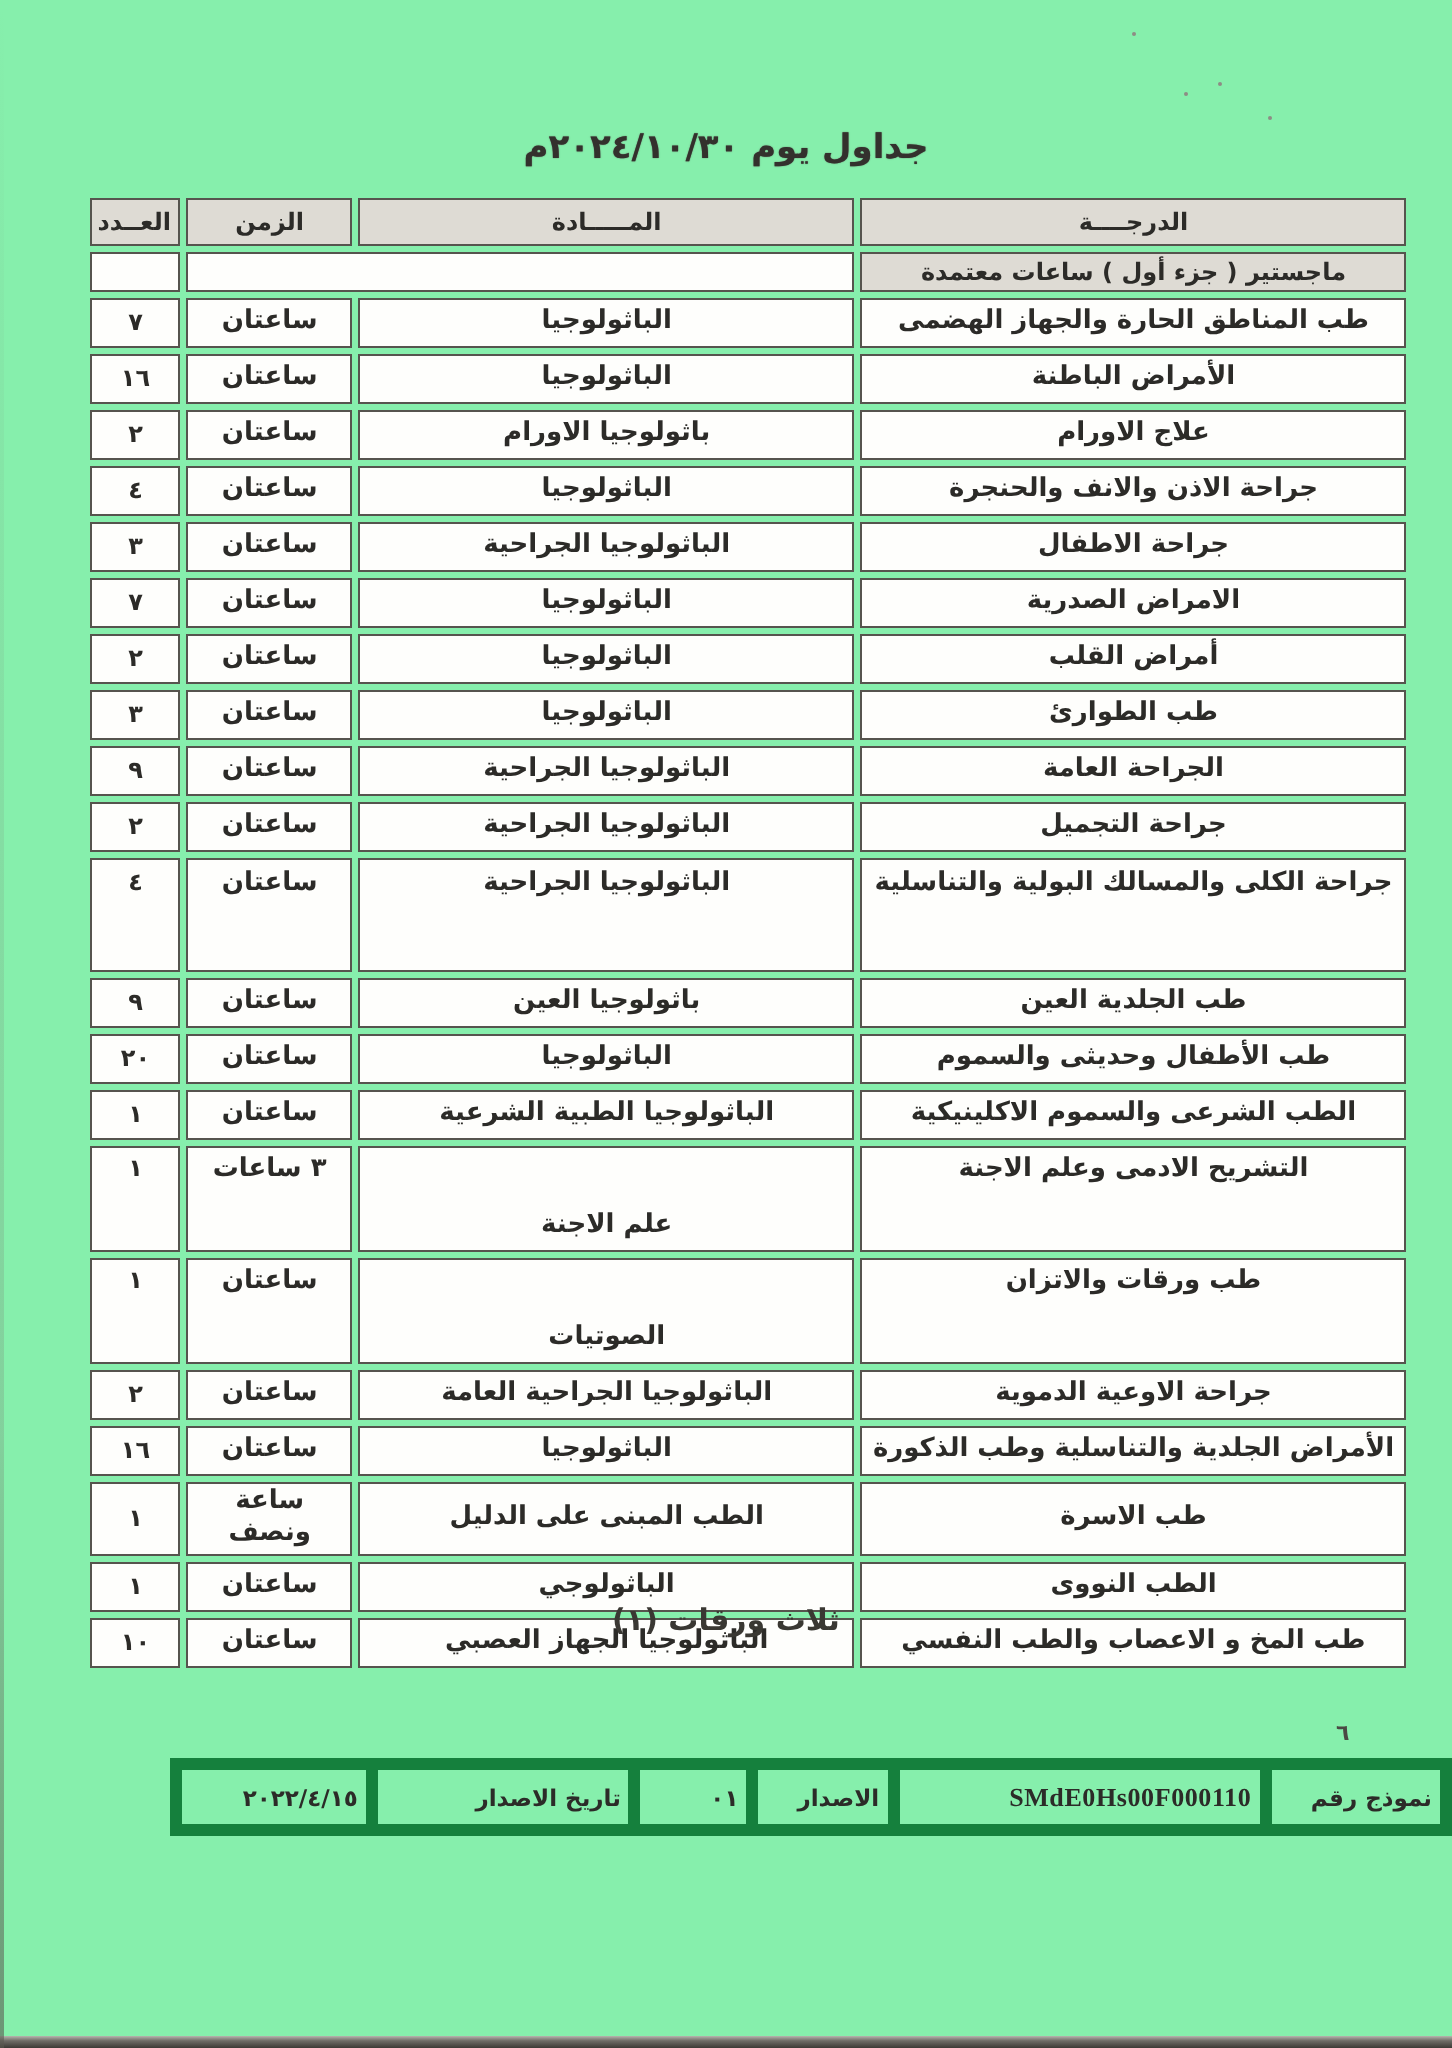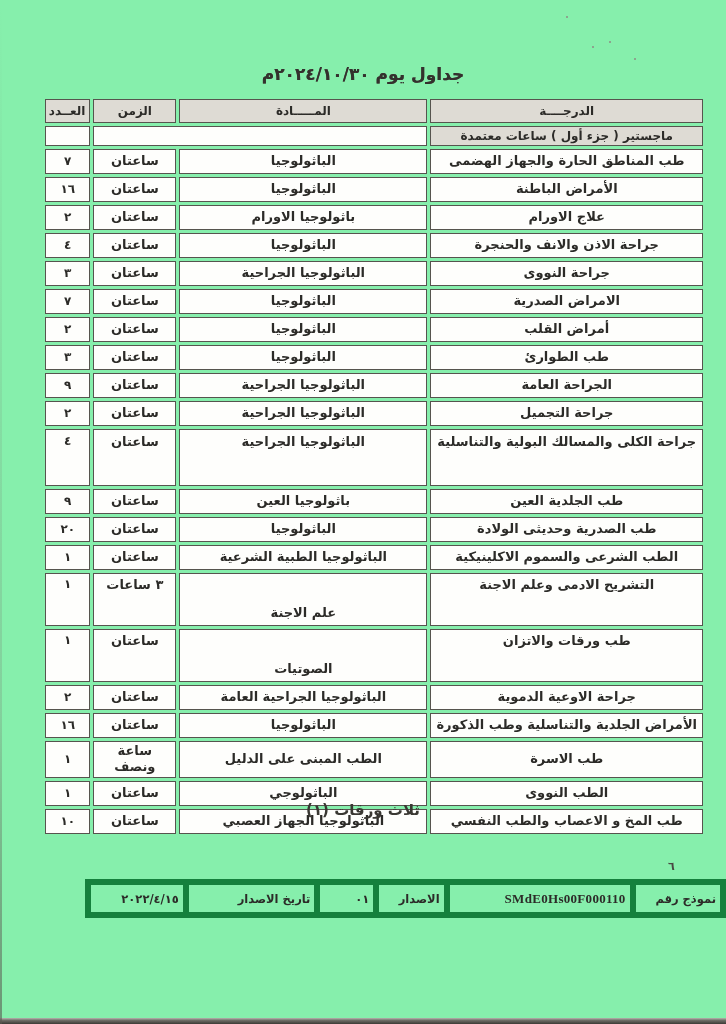--- a/index.html
+++ b/index.html
@@ -119,21 +119,21 @@
           <td class="time">ساعتان</td>
           <td class="count">٢</td>
         </tr>
         <tr>
           <td class="deg">جراحة الاذن والانف والحنجرة</td>
           <td class="subject">الباثولوجيا</td>
           <td class="time">ساعتان</td>
           <td class="count">٤</td>
         </tr>
         <tr>
-          <td class="deg">جراحة النووى</td>
+          <td class="deg">جراحة الاطفال</td>
           <td class="subject">الباثولوجيا الجراحية</td>
           <td class="time">ساعتان</td>
           <td class="count">٣</td>
         </tr>
         <tr>
           <td class="deg">الامراض الصدرية</td>
           <td class="subject">الباثولوجيا</td>
           <td class="time">ساعتان</td>
           <td class="count">٧</td>
         </tr>
@@ -167,21 +167,21 @@
           <td class="time">ساعتان</td>
           <td class="count">٤</td>
         </tr>
         <tr>
           <td class="deg">طب الجلدية العين</td>
           <td class="subject">باثولوجيا العين</td>
           <td class="time">ساعتان</td>
           <td class="count">٩</td>
         </tr>
         <tr>
-          <td class="deg">طب الصدرية وحديثى الولادة</td>
+          <td class="deg">طب الأطفال وحديثى والسموم</td>
           <td class="subject">الباثولوجيا</td>
           <td class="time">ساعتان</td>
           <td class="count">٢٠</td>
         </tr>
         <tr>
           <td class="deg">الطب الشرعى والسموم الاكلينيكية</td>
           <td class="subject">الباثولوجيا الطبية الشرعية</td>
           <td class="time">ساعتان</td>
           <td class="count">١</td>
         </tr>

